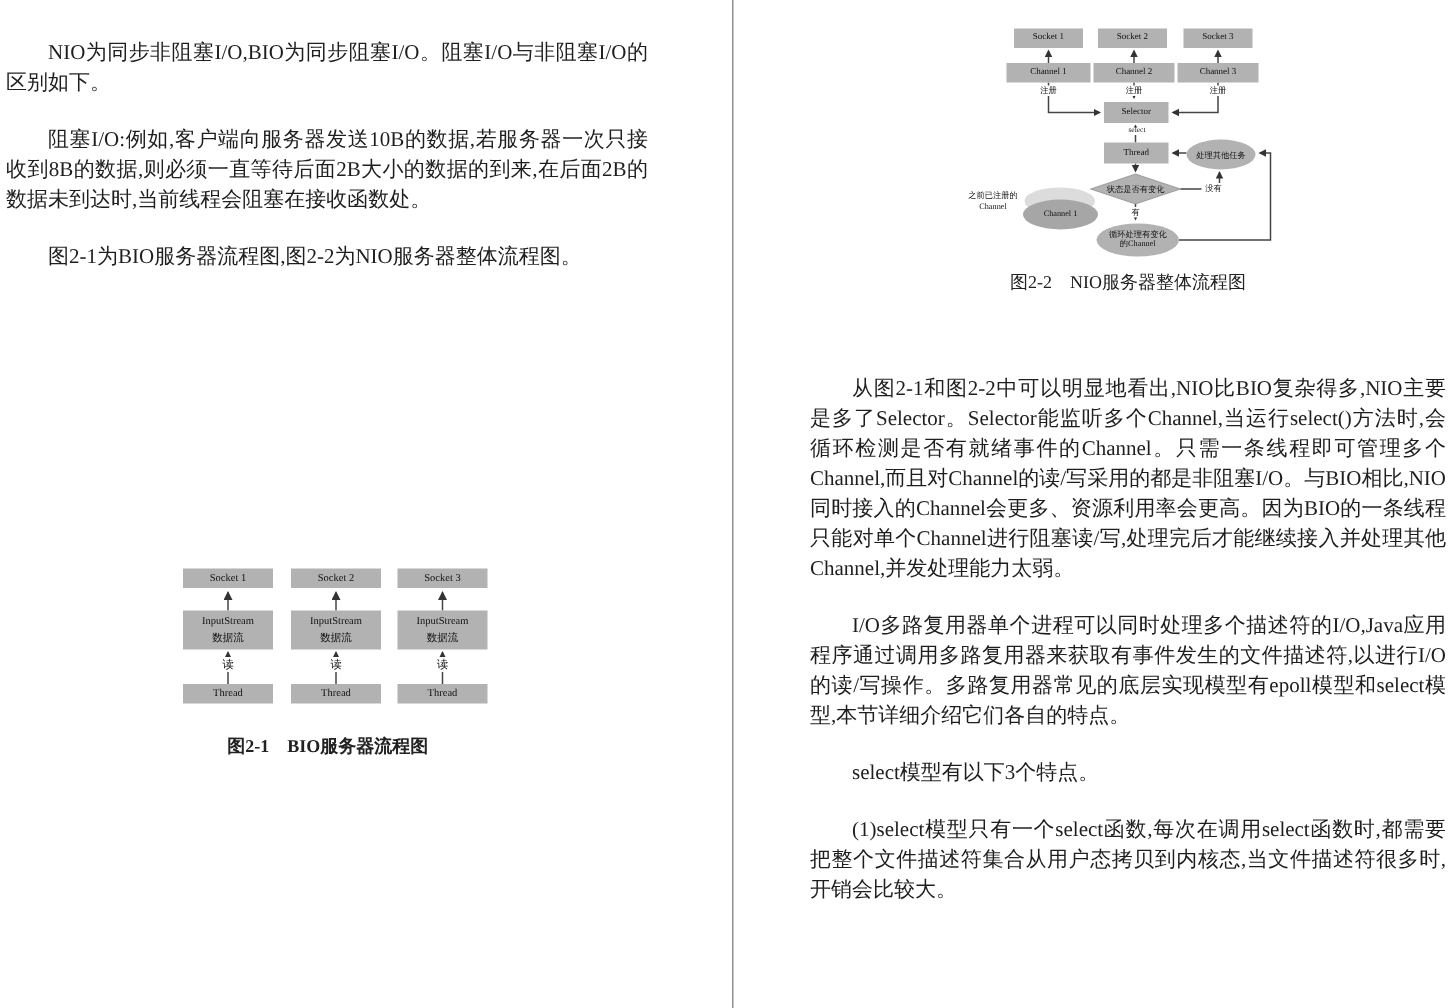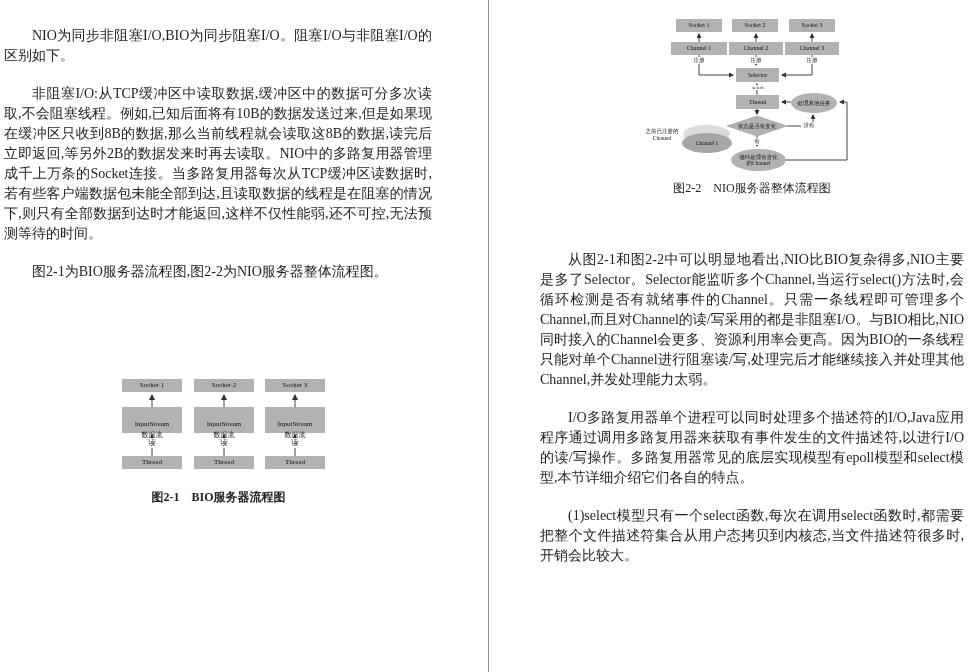--- a/index.html
+++ b/index.html
@@ -27,21 +27,21 @@
   .cap22{left:540px;top:180px;width:424px;}
 
   
   .fig21{position:absolute;left:0;top:374px;width:437px;height:104px;}
   .fig21 svg{position:absolute;left:0;top:0;z-index:1;}
   .f21box{
     position:absolute;width:60px;background:#b2b2b2;color:#111;
     text-align:center;z-index:2;font-size:7px;
   }
   .f21sock{top:5px;height:13px;line-height:13px;}
-  .f21stream{top:33px;height:26px;line-height:11px;padding-top:12px;box-sizing:border-box;}
+  .f21stream{top:33px;height:26px;line-height:11px;padding-top:2px;box-sizing:border-box;}
   .f21thread{top:82px;height:13px;line-height:13px;}
   .f21read{
     position:absolute;top:64px;width:20px;text-align:center;font-size:7.5px;
     background:#fff;z-index:3;color:#111;
   }
 
   
   .fig22{position:absolute;left:640px;top:12px;width:220px;height:168px;font-size:5.5px;color:#111;}
   .fig22 svg{position:absolute;left:0;top:0;z-index:1;}
   .f22box{position:absolute;background:#b2b2b2;text-align:center;z-index:2;}
@@ -67,21 +67,21 @@
   }
   .f22note{position:absolute;left:2px;top:116px;width:40px;text-align:center;line-height:7px;z-index:2;}
 </style>
 </head>
 <body>
 
 <div class="divider"></div>
 
 <div class="col col-left">
   <p class="body">NIO为同步非阻塞I/O,BIO为同步阻塞I/O。阻塞I/O与非阻塞I/O的区别如下。</p>
-  <p class="body">非阻塞I/O:从TCP缓冲区中读取数据,缓冲区中的数据可分多次读取,不会阻塞线程。例如,已知后面将有10B的数据发送过来,但是如果现在缓冲区只收到8B的数据,那么当前线程就会读取这8B的数据,读完后立即返回,等另外2B的数据发来时再去读取。NIO中的多路复用器管理成千上万条的Socket连接。当多路复用器每次从TCP缓冲区读数据时,若有些客户端数据包未能全部到达,且读取数据的线程是在阻塞的情况下,则只有全部数据到达时才能返回,这样不仅性能弱,还不可控,无法预测等待的时间。</p>
+  <p class="body">阻塞I/O:例如,客户端向服务器发送10B的数据,若服务器一次只接收到8B的数据,则必须一直等待后面2B大小的数据的到来,在后面2B的数据未到达时,当前线程会阻塞在接收函数处。</p>
   <p class="body">图2-1为BIO服务器流程图,图2-2为NIO服务器整体流程图。</p>
 </div>
 
 <div class="fig21">
   <svg width="437" height="104">
     <defs>
       <marker id="a21" markerWidth="7" markerHeight="7" refX="5" refY="3" orient="auto" markerUnits="userSpaceOnUse">
         <path d="M0,0 L6,3 L0,6 z" fill="#333"></path>
       </marker>
     </defs>
@@ -184,14 +184,15 @@
   <div class="f22note">
     <div>之前已注册的</div>
     <div>Channel</div>
   </div>
 </div>
 <div class="caption cap22">图2-2　NIO服务器整体流程图</div>
 
 <div class="col col-right">
   <p class="body">从图2-1和图2-2中可以明显地看出,NIO比BIO复杂得多,NIO主要是多了Selector。Selector能监听多个Channel,当运行select()方法时,会循环检测是否有就绪事件的Channel。只需一条线程即可管理多个Channel,而且对Channel的读/写采用的都是非阻塞I/O。与BIO相比,NIO同时接入的Channel会更多、资源利用率会更高。因为BIO的一条线程只能对单个Channel进行阻塞读/写,处理完后才能继续接入并处理其他Channel,并发处理能力太弱。</p>
   <p class="body">I/O多路复用器单个进程可以同时处理多个描述符的I/O,Java应用程序通过调用多路复用器来获取有事件发生的文件描述符,以进行I/O的读/写操作。多路复用器常见的底层实现模型有epoll模型和select模型,本节详细介绍它们各自的特点。</p>
+  <p class="body">select模型有以下3个特点。</p>
   <p class="body">(1)select模型只有一个select函数,每次在调用select函数时,都需要把整个文件描述符集合从用户态拷贝到内核态,当文件描述符很多时,开销会比较大。</p>
 </div>
 
 </body></html>

